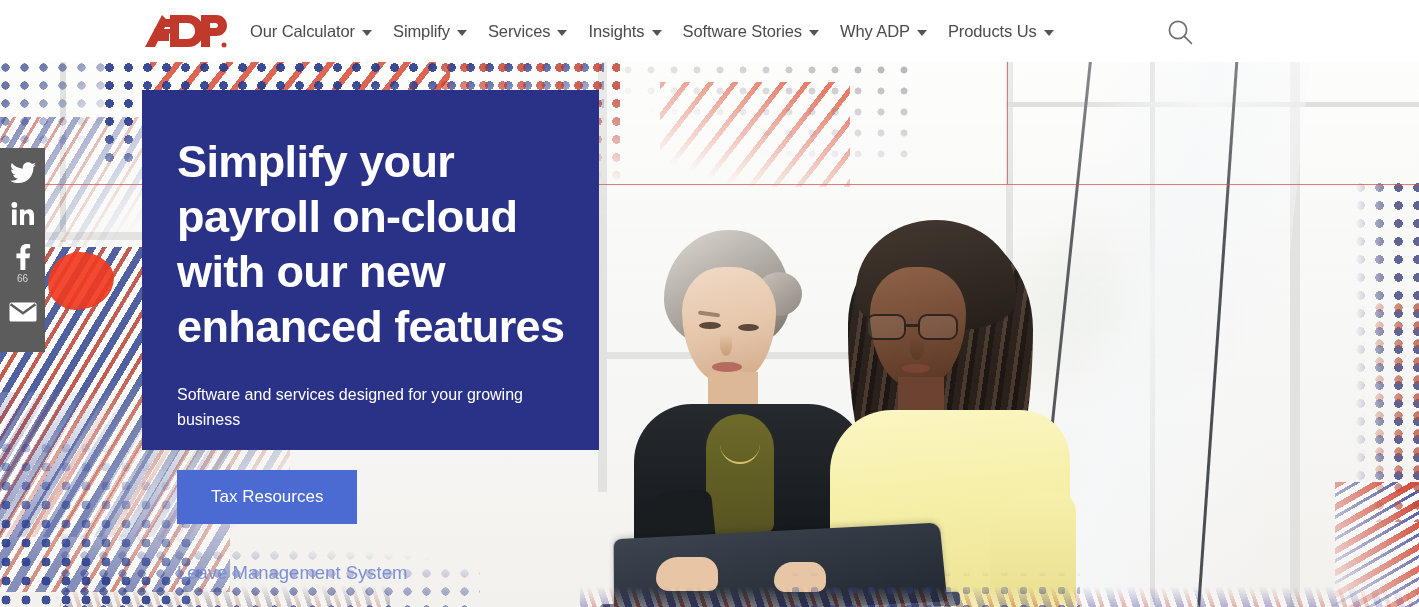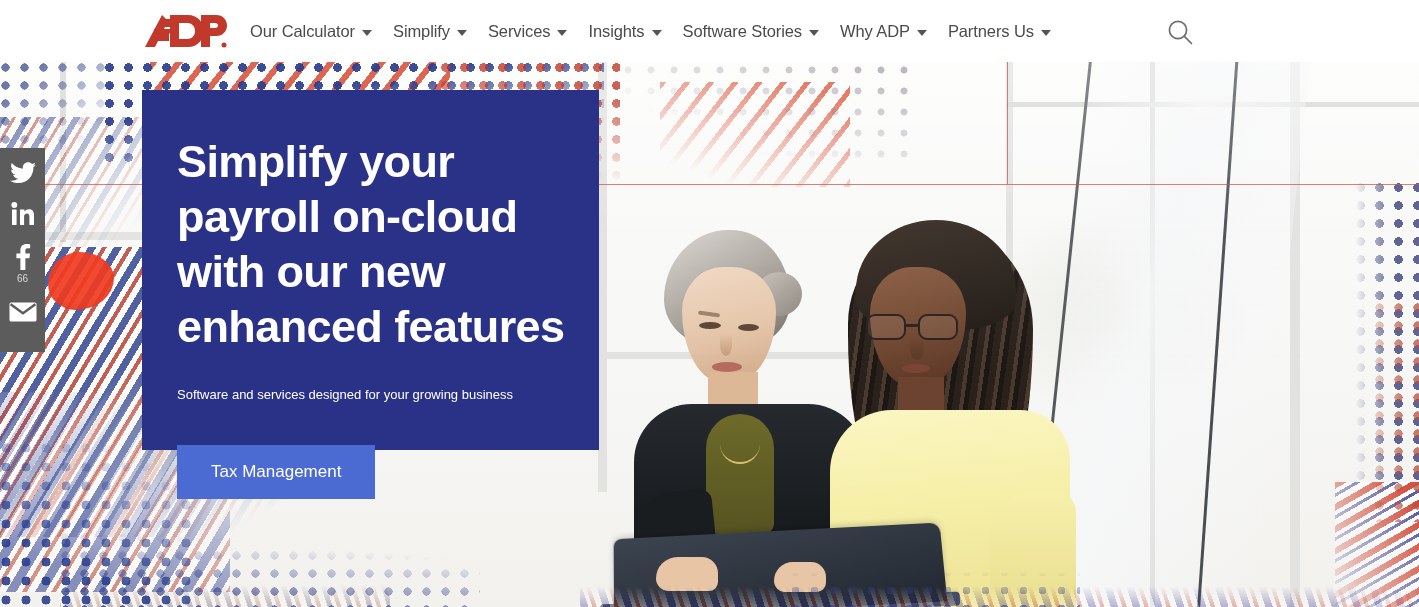--- a/index.html
+++ b/index.html
@@ -379,21 +379,21 @@
   #hero-title {
     color: #ffffff;
     font-size: 45px;
     line-height: 55px;
     font-weight: bold;
     letter-spacing: -0.6px;
     width: 390px;
   }
   #hero-sub {
     color: #ffffff;
-    font-size: 13px;
+    font-size: 16px;
     line-height: 25px;
     margin-top: 28px;
     width: 385px;
   }
   #tax-calculator-btn {
     display: inline-block;
     margin-top: 38px;
     background: #4b6ad2;
     color: #ffffff;
     font-size: 17px;
@@ -514,21 +514,22 @@
       <div class="dots" id="dots-near-laptop"></div>
 
       <div class="redline" id="redline-h"></div>
       <div class="redline" id="redline-v"></div>
     </div>
   </div>
 
   <div id="hero-panel">
     <h1 id="hero-title">Simplify your payroll on-cloud with our new enhanced features</h1>
     <p id="hero-sub">Software and services designed for your growing business</p>
-    <button id="tax-calculator-btn">Tax Management</button>
+    <button id="tax-calculator-btn">Tax Resources</button>
+    <a id="leave-link" href="#">Leave Management System</a>
   </div>
 
   <div id="social-bar">
     <div class="social-item">
       <span>
         <svg width="26" height="22" viewBox="0 0 24 20" fill="#ffffff">
           <path d="M24 2.4c-.9.4-1.8.7-2.8.8 1-.6 1.8-1.6 2.2-2.7-1 .6-2 1-3.1 1.2C19.4.6 18.1 0 16.7 0c-2.7 0-4.9 2.2-4.9 4.9 0 .4 0 .8.1 1.1C7.8 5.8 4.1 3.8 1.7.8c-.4.7-.7 1.6-.7 2.5 0 1.7.9 3.2 2.2 4.1-.8 0-1.6-.2-2.2-.6 0 2.4 1.7 4.4 4 4.8-.4.1-.9.2-1.3.2-.3 0-.6 0-.9-.1.6 2 2.5 3.4 4.6 3.4-1.7 1.3-3.8 2.1-6.1 2.1-.4 0-.8 0-1.2-.1 2.2 1.4 4.8 2.2 7.5 2.2 9.1 0 14-7.5 14-14v-.6c1-.7 1.8-1.6 2.4-2.5z"></path>
         </svg>
       </span>
     </div>
@@ -598,21 +599,21 @@
       </div>
       <div class="nav-item">
         <span>Software Stories</span>
         <span class="caret"></span>
       </div>
       <div class="nav-item">
         <span>Why ADP</span>
         <span class="caret"></span>
       </div>
       <div class="nav-item">
-        <span>Partners Us</span>
+        <span>Products Us</span>
         <span class="caret"></span>
       </div>
     </div>
 
     <div id="search-btn">
       <span>
         <svg width="28" height="28" viewBox="0 0 28 28" fill="none" stroke="#6e6e6e" stroke-width="1.7">
           <circle cx="12" cy="12" r="8.6"></circle>
           <line x1="18.4" y1="18.4" x2="25.5" y2="25.5" stroke-linecap="round"></line>
         </svg>

